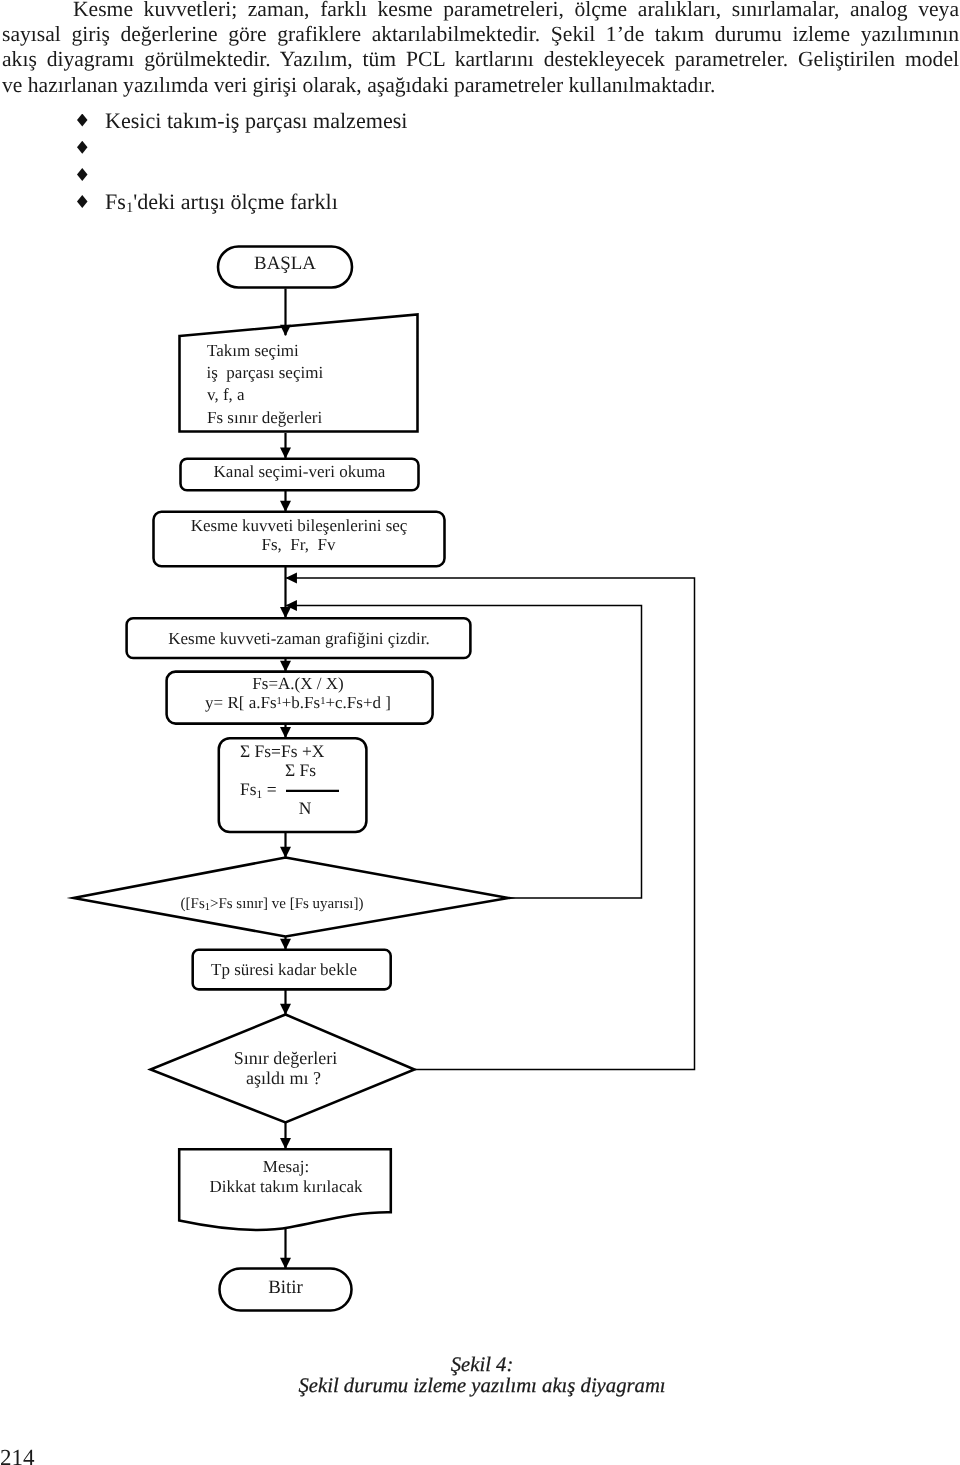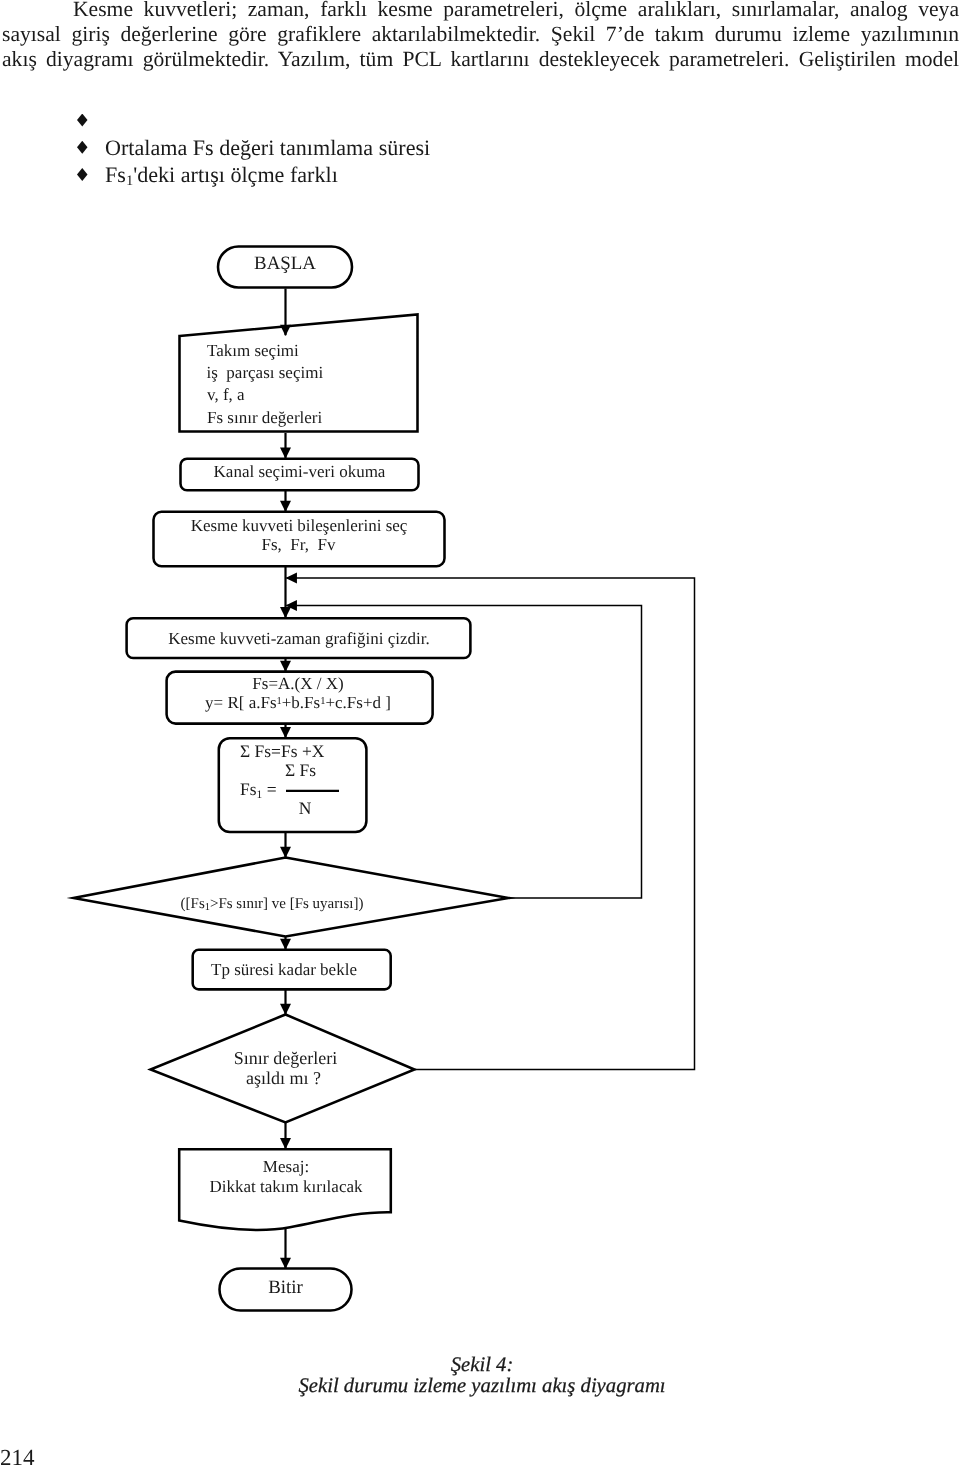--- a/index.html
+++ b/index.html
@@ -29,31 +29,35 @@
            font-style:italic;font-weight:normal;font-size:20.7px;line-height:22px;-webkit-text-stroke:0.25px currentColor;}
   .pageno{position:absolute;left:-2px;top:1447px;font-size:23px;line-height:22px;}
 </style>
 </head>
 <body>
 
 <div id="page">
 
   <div class="para">
     <div class="jline" style="text-indent:71px">Kesme kuvvetleri; zaman, farklı kesme parametreleri, ölçme aralıkları, sınırlamalar, analog veya</div>
-    <div class="jline">sayısal giriş değerlerine göre grafiklere aktarılabilmektedir. Şekil 7’de takım durumu izleme yazılımının</div>
-    <div class="jline">akış diyagramı görülmektedir. Yazılım, tüm PCL kartlarını destekleyecek parametreleri. Geliştirilen model</div>
+    <div class="jline">sayısal giriş değerlerine göre grafiklere aktarılabilmektedir. Şekil 1’de takım durumu izleme yazılımının</div>
+    <div class="jline">akış diyagramı görülmektedir. Yazılım, tüm PCL kartlarını destekleyecek parametreler. Geliştirilen model</div>
+    <div class="jline last">ve hazırlanan yazılımda veri girişi olarak, aşağıdaki parametreler kullanılmaktadır.</div>
   </div>
 
   <ul class="bullets">
     <li class="bullet-item">
       <span class="bullet-mark"></span>
+      <span>Kesici takım-iş parçası malzemesi</span>
     </li>
     <li class="bullet-item">
       <span class="bullet-mark"></span>
-      <span>Ortalama Fs değeri tanımlama süresi</span>
+    </li>
+    <li class="bullet-item">
+      <span class="bullet-mark"></span>
     </li>
     <li class="bullet-item">
       <span class="bullet-mark"></span>
       <span>Fs</span><span class="sub">1</span><span>'deki artışı ölçme farklı</span>
     </li>
   </ul>
 
   <svg id="flow" width="960" height="1465" viewBox="0 0 960 1465">
     <defs>
       <marker id="ah" viewBox="0 0 12 12" refX="11.2" refY="6" markerWidth="5.3" markerHeight="5.3" orient="auto-start-reverse" markerUnits="strokeWidth">

